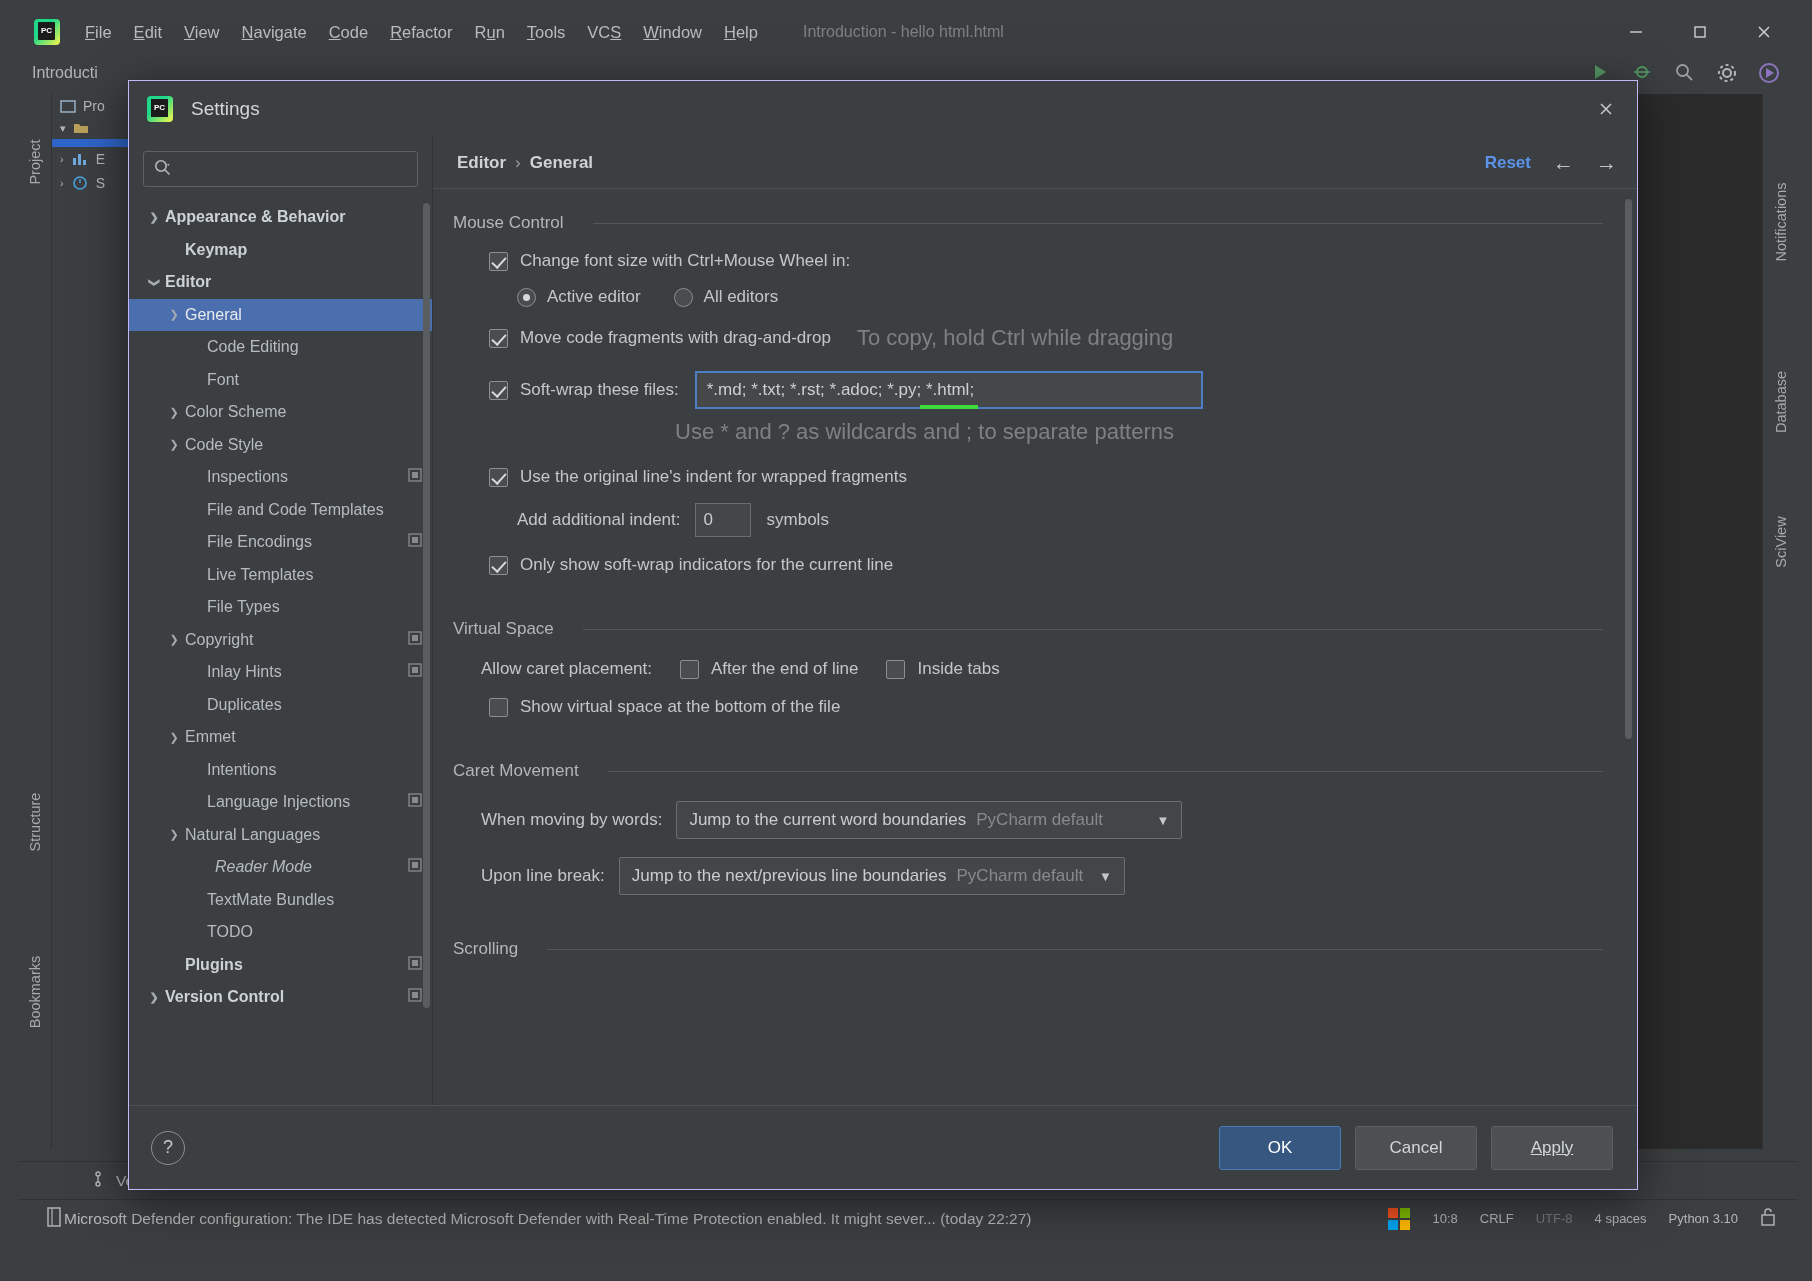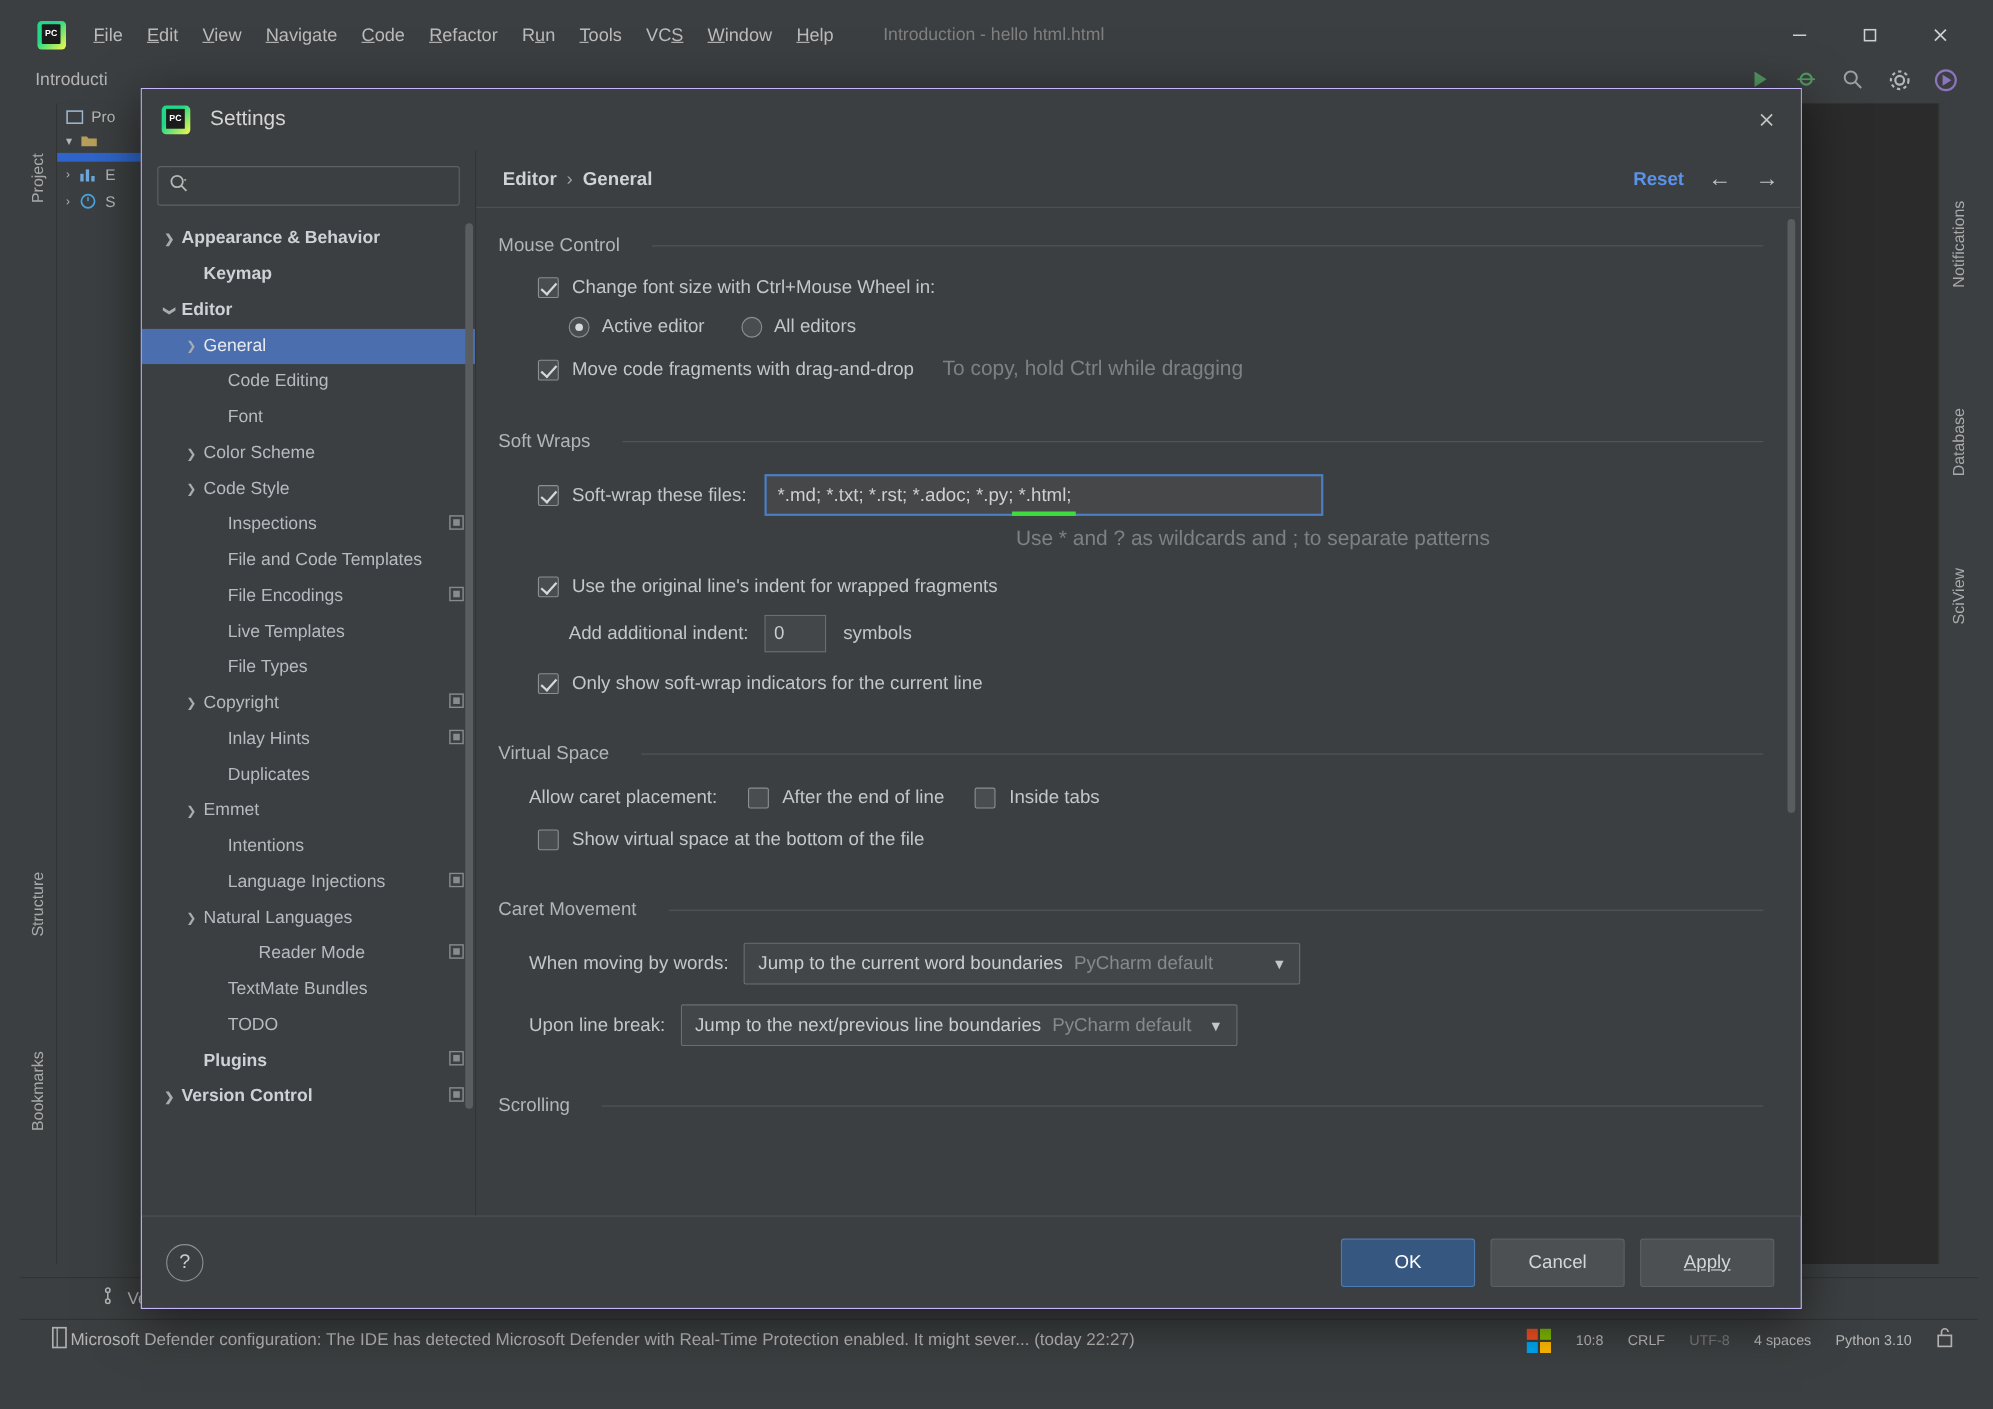--- a/index.html
+++ b/index.html
@@ -218,21 +218,21 @@
   }
   .rb {
     width: 19px; height: 19px; flex: none; border: 1px solid #8a8f93;
     background: #4a4d4f; border-radius: 50%; margin-right: 11px;
     position: relative;
   }
   .rb.on::after {
     content: ""; position: absolute; left: 5px; top: 5px;
     width: 7px; height: 7px; border-radius: 50%; background: #d6d9db;
   }
-  .hint { color: #7d8184; font-size: 19px; text-align: center; }
+  .hint { color: #7d8184; font-size: 22px; }
 
   .txtfield {
     height: 38px; border: 2px solid #4b7ec4; background: #454749;
     display: flex; align-items: center; padding: 0 10px;
     position: relative;
   }
   .txtfield input {
     flex: 1; background: transparent; border: none; outline: none;
     color: #ccd0d3; font-size: 17px; font-family: inherit;
   }
@@ -615,21 +615,21 @@
             <span>Language Injections</span>
             <span class="badge"><svg width="14" height="14" viewBox="0 0 14 14">
                 <rect x="1" y="1" width="12" height="12" fill="none" stroke="#9a9ea1" stroke-width="1.3"></rect>
                 <rect x="4" y="4" width="6" height="6" fill="#9a9ea1"></rect>
               </svg></span>
           </div>
           <div class="tnode" style="padding-left: 34px;">
             <span class="arrow">❯</span>
             <span>Natural Languages</span>
           </div>
-          <div class="tnode" style="padding-left: 84px;">
+          <div class="tnode" style="padding-left: 64px; font-style: italic;">
             <span class="arrow"></span>
             <span>Reader Mode</span>
             <span class="badge"><svg width="14" height="14" viewBox="0 0 14 14">
                 <rect x="1" y="1" width="12" height="12" fill="none" stroke="#9a9ea1" stroke-width="1.3"></rect>
                 <rect x="4" y="4" width="6" height="6" fill="#9a9ea1"></rect>
               </svg></span>
           </div>
           <div class="tnode" style="padding-left: 56px;">
             <span class="arrow"></span>
             <span>TextMate Bundles</span>
@@ -688,24 +688,20 @@
           <span class="rb" style="margin-left:33px"></span>
           <span>All editors</span>
         </div>
 
         <div class="row ind1" style="margin-top:18px">
           <span class="cb on"></span>
           <span>Move code fragments with drag-and-drop</span>
           <span class="hint" style="margin-left:26px">To copy, hold Ctrl while dragging</span>
         </div>
 
-        <div class="sec-head" style="margin-top:44px">
-          <span>Soft Wraps</span>
-          <div class="rule"></div>
-        </div>
 
         <div class="row ind1" style="margin-top:20px">
           <span class="cb on"></span>
           <span>Soft-wrap these files:</span>
           <span class="txtfield" style="margin-left:16px; width:508px">
             <input type="text" value="*.md; *.txt; *.rst; *.adoc; *.py; *.html;" style="">
             <span class="modbar"></span>
           </span>
         </div>
         <div class="hint" style="margin-left:222px; margin-top:10px">Use * and ? as wildcards and ; to separate patterns</div>

